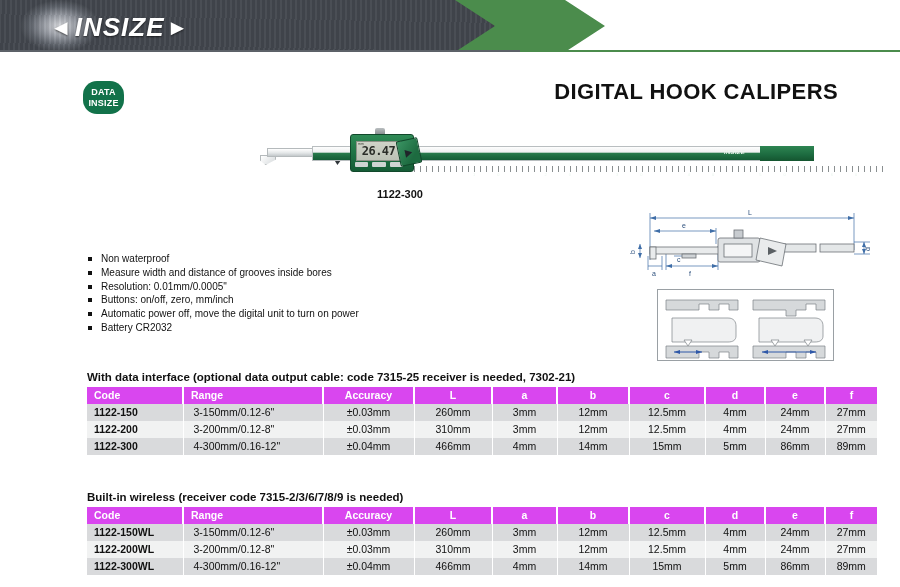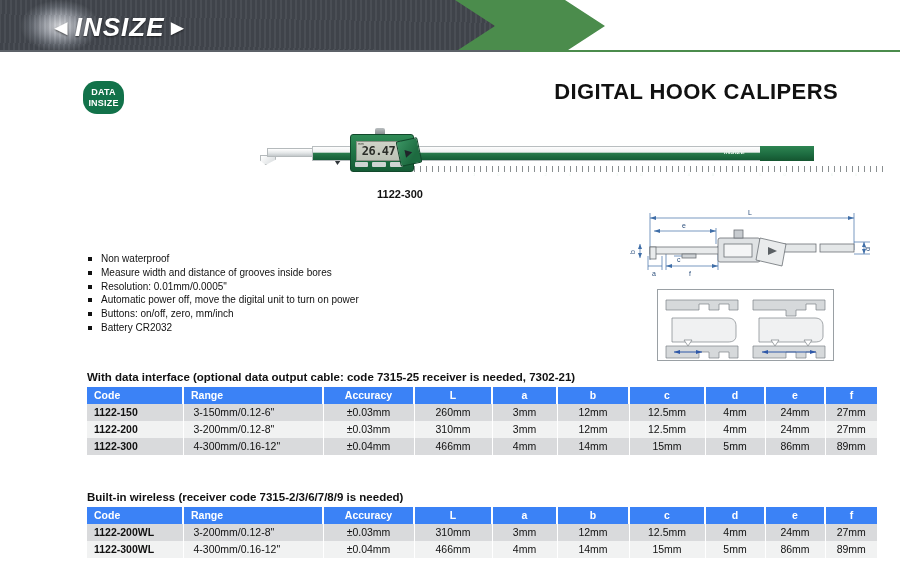--- a/index.html
+++ b/index.html
@@ -165,21 +165,21 @@
   }
 
   
   .tbl-caption{
     font-size:11.5px;font-weight:bold;color:#111;margin:0 0 4px 0;
   }
   .sec1{position:absolute;left:87px;top:371px;width:758px;}
   .sec2{position:absolute;left:87px;top:491px;width:758px;}
   table{border-collapse:collapse;width:758px;font-size:10.5px;table-layout:fixed;}
   thead th{
-    background:#3b82f6;color:#fff;font-weight:bold;
+    background:#d946ef;color:#fff;font-weight:bold;
     height:17px;line-height:17px;padding:0;
     border-right:2px solid #fff;
     text-align:center;
   }
   thead th:last-child{border-right:none;}
   thead th.lft{text-align:left;padding-left:7px;}
   tbody td{
     height:17px;line-height:17px;padding:0;text-align:center;
     border-right:1px solid #ffffff;color:#111;
   }
@@ -242,22 +242,22 @@
   </div>
   <div class="thumb"></div>
 </div>
 <div class="model-label">1122-300</div>
 
 <div class="features">
   <ul>
     <li>Non waterproof</li>
     <li>Measure width and distance of grooves inside bores</li>
     <li>Resolution: 0.01mm/0.0005"</li>
+    <li>Buttons: on/off, zero, mm/inch</li>
     <li>Automatic power off, move the digital unit to turn on power</li>
-    <li>Buttons: on/off, zero, mm/inch</li>
     <li>Battery CR2032</li>
   </ul>
 </div>
 
 <div class="dimdiag">
   <svg width="258" height="78" viewBox="0 0 258 78">
     <g stroke="#3f6ea8" stroke-width="0.7" fill="none">
 
       <line x1="28" y1="14" x2="232" y2="14"></line>
       <line x1="28" y1="9" x2="28" y2="56"></line>
@@ -413,20 +413,32 @@
         <th class="c-a">a</th>
         <th class="c-b">b</th>
         <th class="c-c">c</th>
         <th class="c-d">d</th>
         <th class="c-e">e</th>
         <th class="c-f">f</th>
       </tr>
     </thead>
     <tbody>
       <tr>
+        <td class="lft">1122-150WL</td>
+        <td class="rng">3-150mm/0.12-6"</td>
+        <td>±0.03mm</td>
+        <td>260mm</td>
+        <td>3mm</td>
+        <td>12mm</td>
+        <td>12.5mm</td>
+        <td>4mm</td>
+        <td>24mm</td>
+        <td>27mm</td>
+      </tr>
+      <tr>
         <td class="lft">1122-200WL</td>
         <td class="rng">3-200mm/0.12-8"</td>
         <td>±0.03mm</td>
         <td>310mm</td>
         <td>3mm</td>
         <td>12mm</td>
         <td>12.5mm</td>
         <td>4mm</td>
         <td>24mm</td>
         <td>27mm</td>

